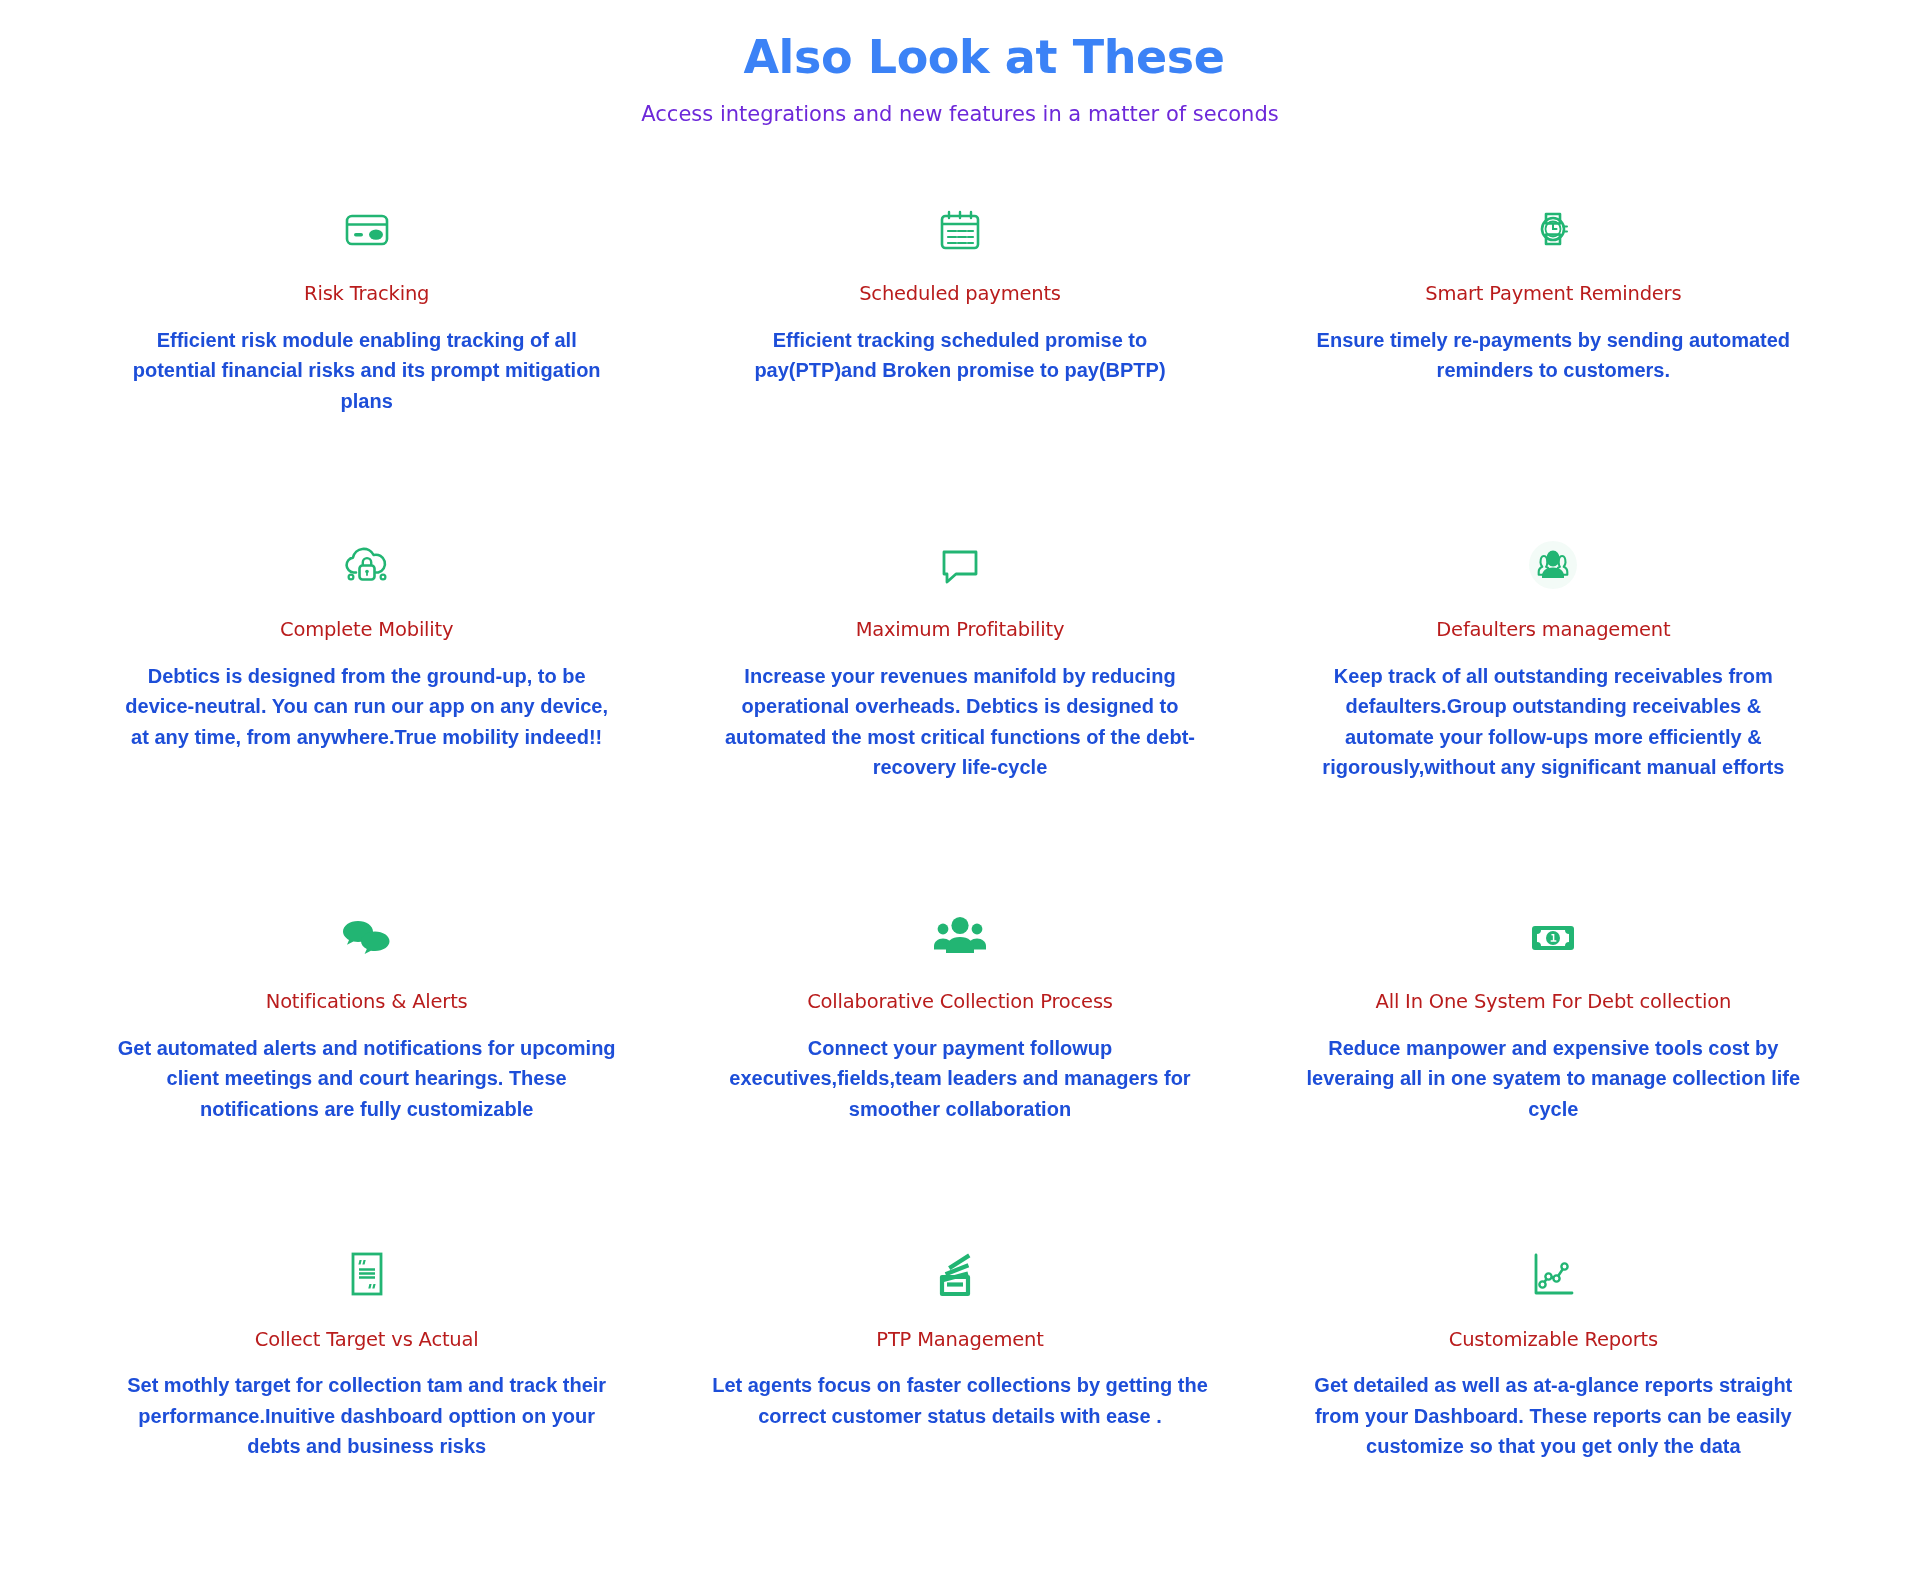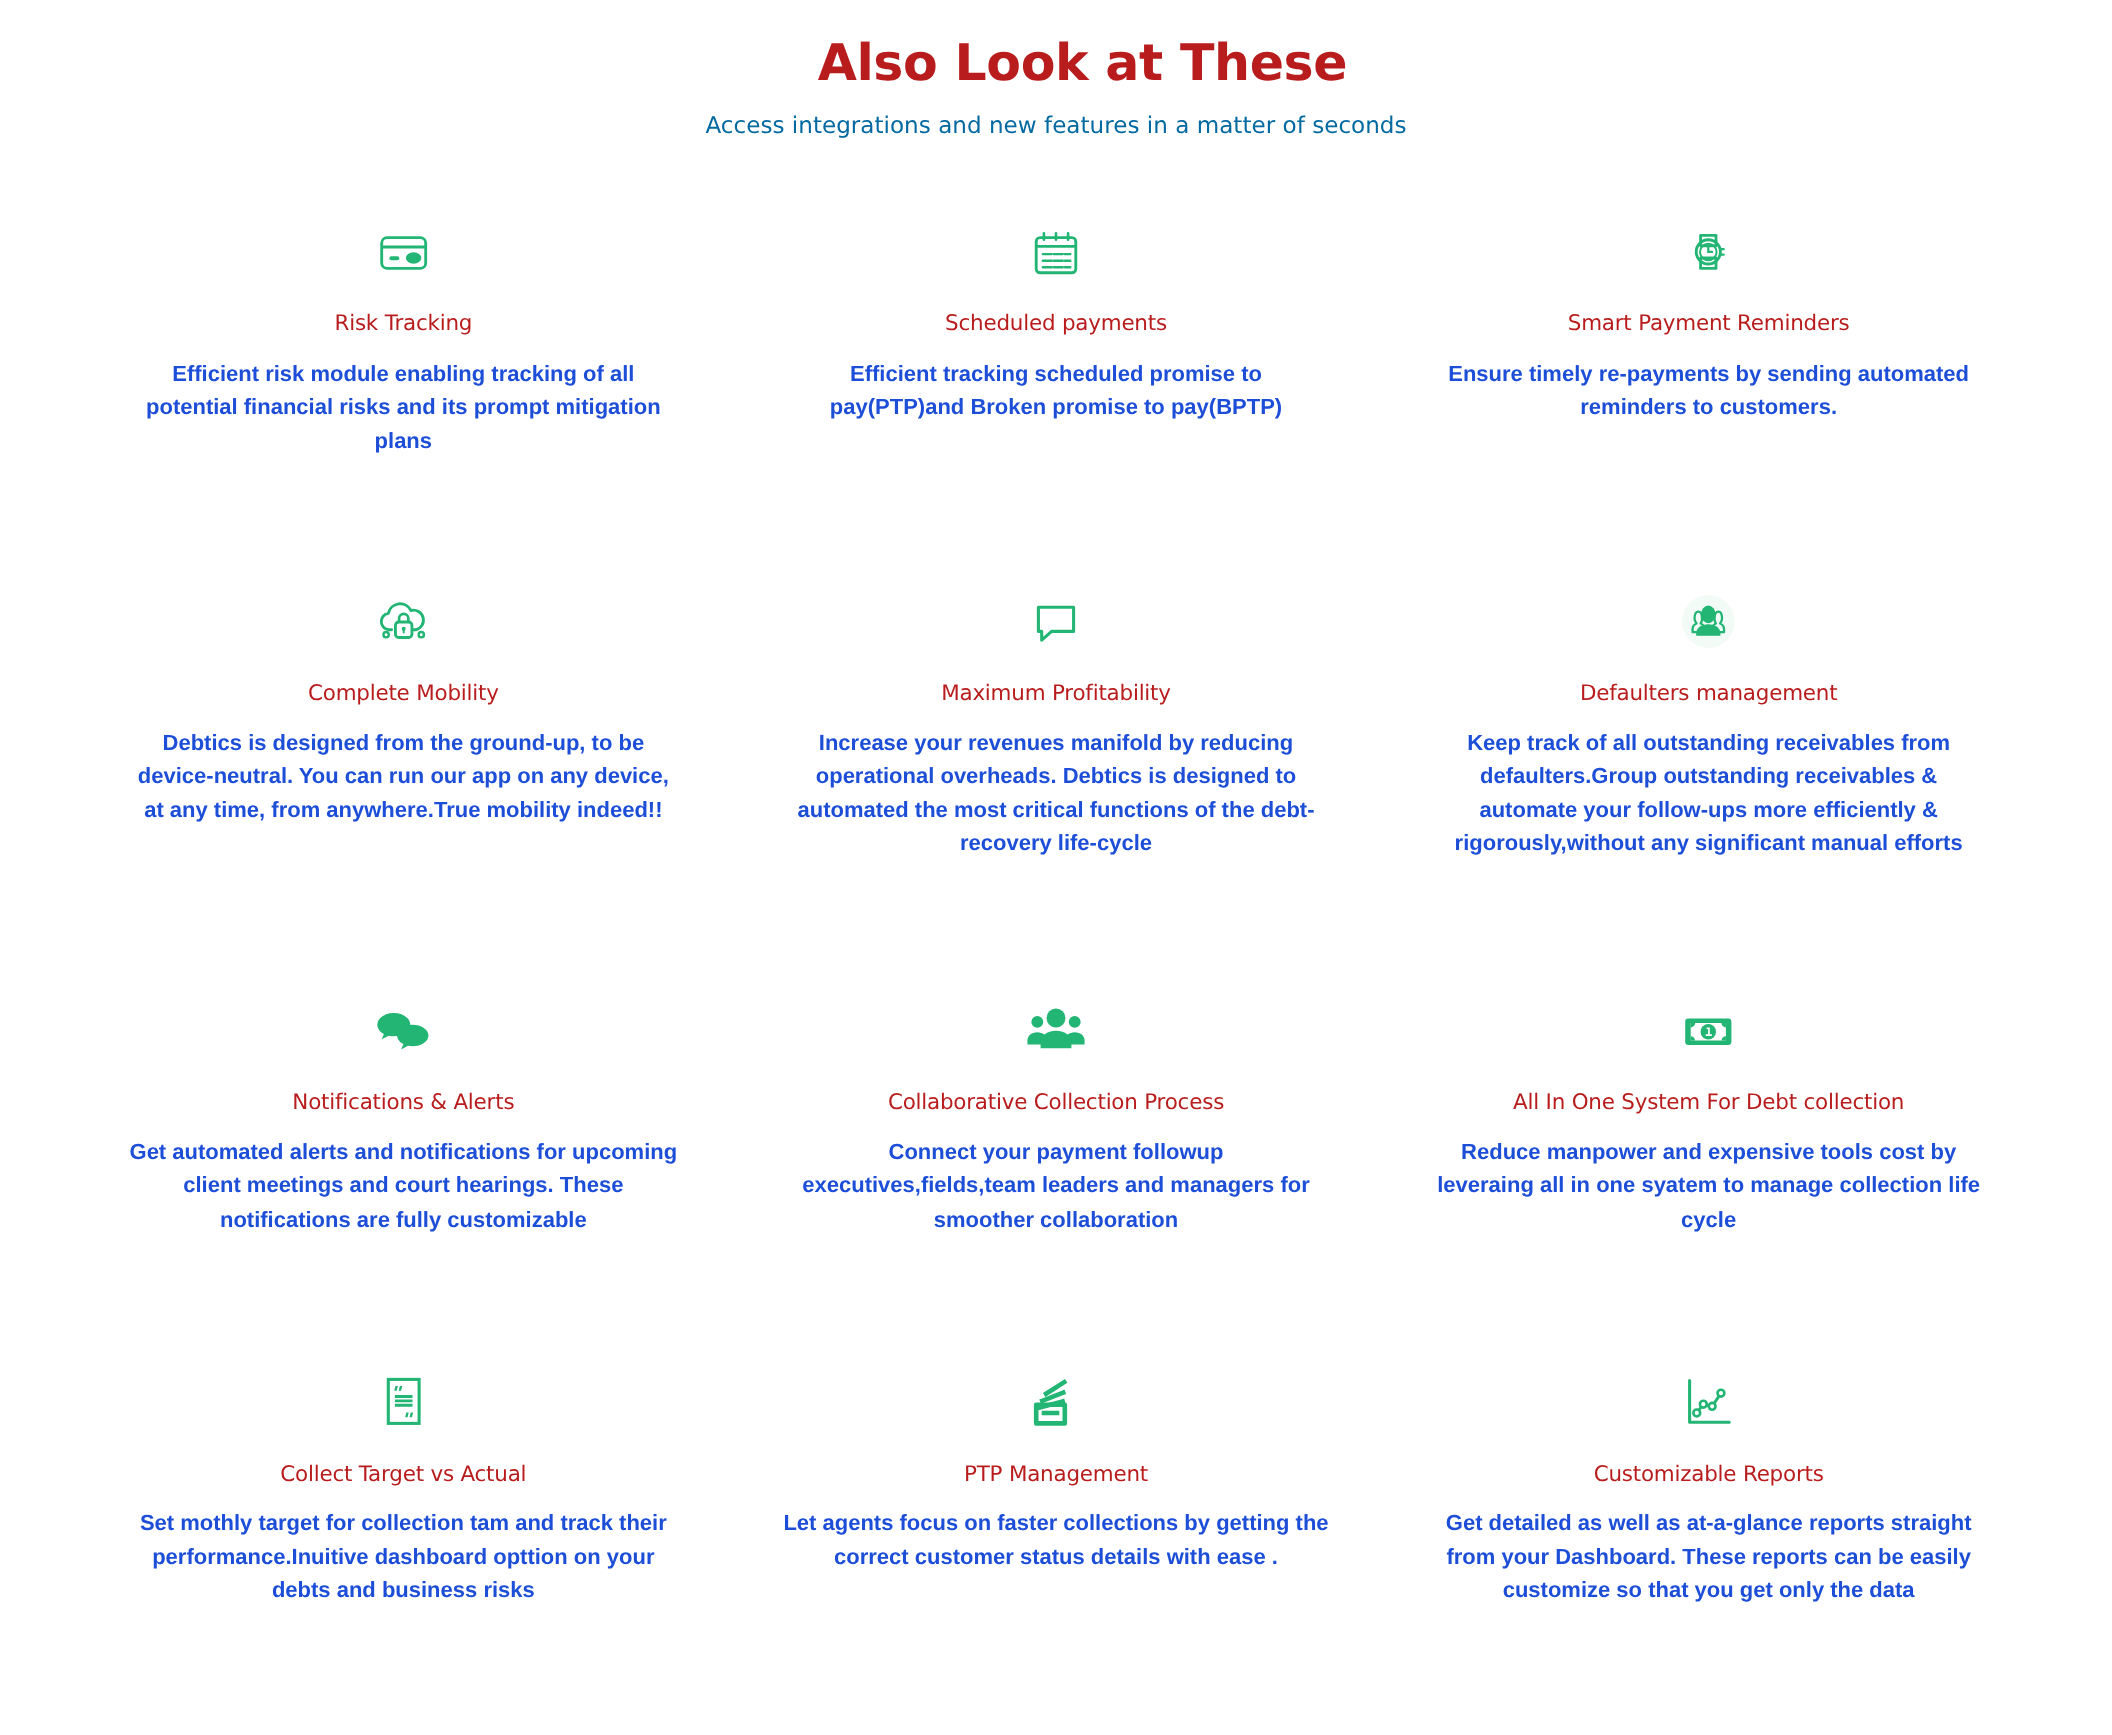--- a/index.html
+++ b/index.html
@@ -24,31 +24,31 @@
 
   
   .section-header {
     text-align: center;
     padding-top: 30px;
   }
   .section-title {
     font-family: "DejaVu Sans", sans-serif;
     font-size: 46px;
     font-weight: bold;
-    color: #b91c1c;
+    color: #3b82f6;
     letter-spacing: -0.4px;
     margin: 0;
     line-height: 1.2;
     padding-left: 48px;
   }
   .section-subtitle {
     font-family: "DejaVu Sans", sans-serif;
     font-size: 21px;
     font-weight: normal;
-    color: #0369a1;
+    color: #6d28d9;
     margin: 16px 0 0 0;
     line-height: 1.3;
   }
 
   
   .feature-grid {
     display: grid;
     grid-template-columns: repeat(3, 1fr);
     column-gap: 0px;
     row-gap: 0px;

